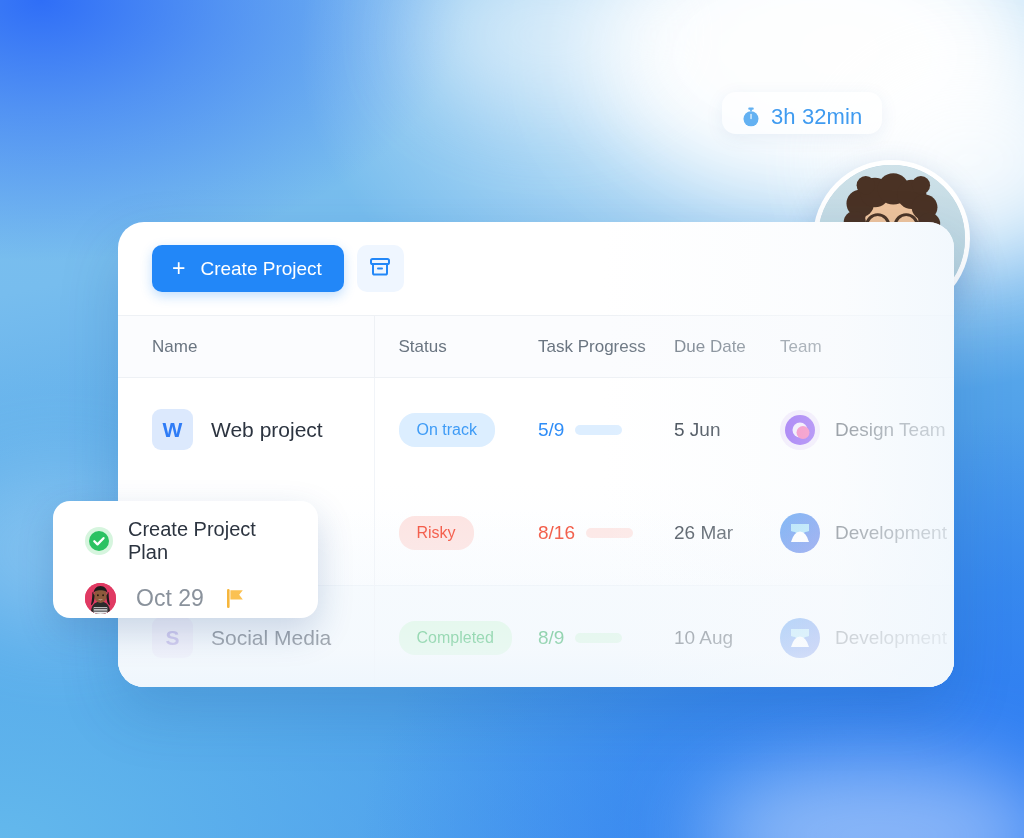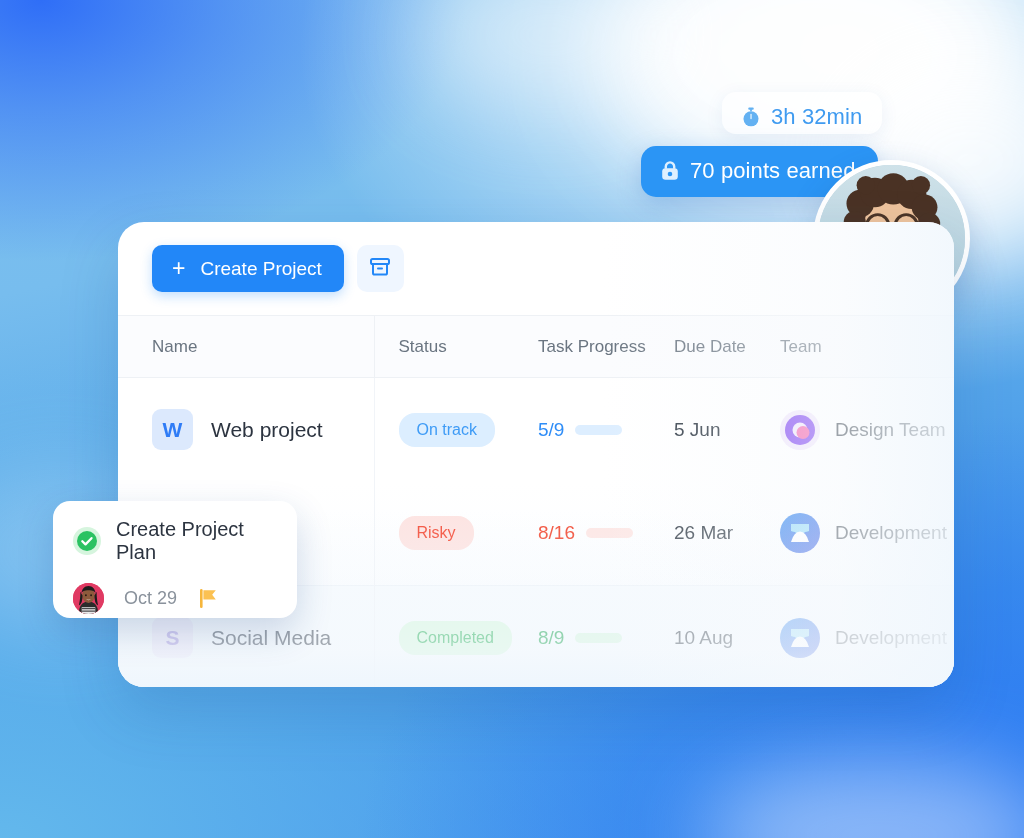--- a/index.html
+++ b/index.html
@@ -204,36 +204,36 @@
 
   .teamcell { display: flex; align-items: center; gap: 15px; }
   .teamname { font-size: 19px; color: #2d3742; white-space: nowrap; }
   .tav { width: 40px; height: 40px; flex: 0 0 auto; }
   .tav svg { display: block; width: 100%; height: 100%; }
 
   
   .taskcard {
     position: absolute;
     left: 53px; top: 501px;
-    width: 244px; height: 117px;
+    width: 265px; height: 117px;
     background: #ffffff;
     border-radius: 17px;
     box-shadow: 0 14px 36px rgba(25,70,135,0.20);
-    padding: 17px 20px 0 20px;
+    padding: 17px 20px 0 32px;
   }
   .tc-row { display: flex; align-items: center; gap: 15px; }
   .tc-row + .tc-row { margin-top: 19px; }
   .tc-check { width: 28px; height: 28px; flex: 0 0 auto; }
   .tc-title { font-size: 20px; color: #2c3440; }
   .tc-avatar {
     width: 31px; height: 31px; border-radius: 50%;
     overflow: hidden; flex: 0 0 auto; background: #e7395f;
   }
   .tc-avatar svg { display: block; width: 100%; height: 100%; }
-  .tc-date { font-size: 18px; color: #8a929c; margin-left: 5px; }
+  .tc-date { font-size: 23px; color: #8a929c; margin-left: 5px; }
   .tc-flag { width: 17px; height: 19px; flex: 0 0 auto; margin-left: 8px; }
 </style>
 </head>
 <body>
 
 <div id="stage">
 
   <div class="cloud c1"></div>
   <div class="cloud c2"></div>
   <div class="cloud c3"></div>
@@ -245,30 +245,20 @@
       <svg viewBox="0 0 24 24" fill="none">
         <rect x="9" y="1.5" width="6" height="2.6" rx="1.1" fill="#63b1f2"></rect>
         <rect x="11" y="3" width="2" height="3" rx="1" fill="#63b1f2"></rect>
         <circle cx="12" cy="14" r="8.2" fill="#63b1f2"></circle>
         <rect x="11.2" y="8.5" width="1.7" height="6" rx=".85" fill="#cfe8fb"></rect>
       </svg>
     </span>
     <span>3h 32min</span>
   </div>
 
-  <div class="badge badge-points">
-    <span class="ic">
-      <svg viewBox="0 0 24 24" fill="none">
-        <rect x="3.5" y="9" width="17" height="12.5" rx="3.6" fill="#dff0ff"></rect>
-        <path d="M7.4 9.5V7.2a4.6 4.6 0 1 1 9.2 0v2.3" stroke="#dff0ff" stroke-width="2.6" fill="none"></path>
-        <circle cx="12" cy="15.2" r="2.5" fill="#2b95f5"></circle>
-      </svg>
-    </span>
-    <span>70 points earned</span>
-  </div>
 
   <div class="profile-photo">
     <svg viewBox="0 0 160 160" preserveAspectRatio="xMidYMid slice" aria-hidden="true">
       <defs>
         <linearGradient id="bgp" x1="0" y1="0" x2="0" y2="1">
           <stop offset="0%" stop-color="#cfe2e9"></stop>
             <stop offset="100%" stop-color="#aecddb"></stop>
         </linearGradient>
         <linearGradient id="shirt" x1="0" y1="0" x2="1" y2="1">
           <stop offset="0%" stop-color="#cfe3e3"></stop>

